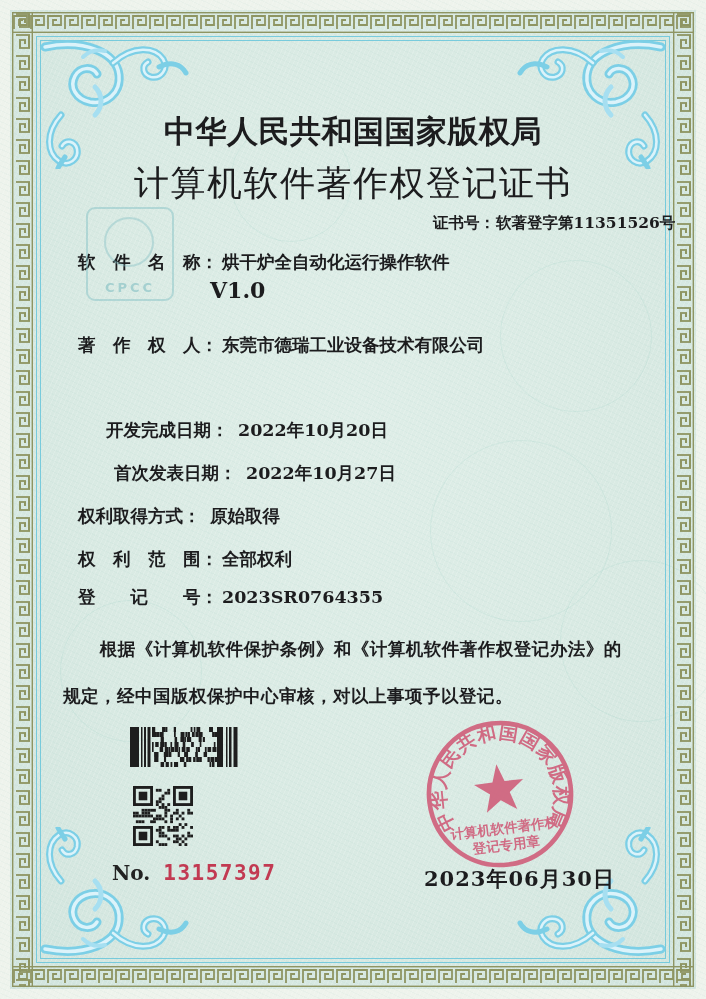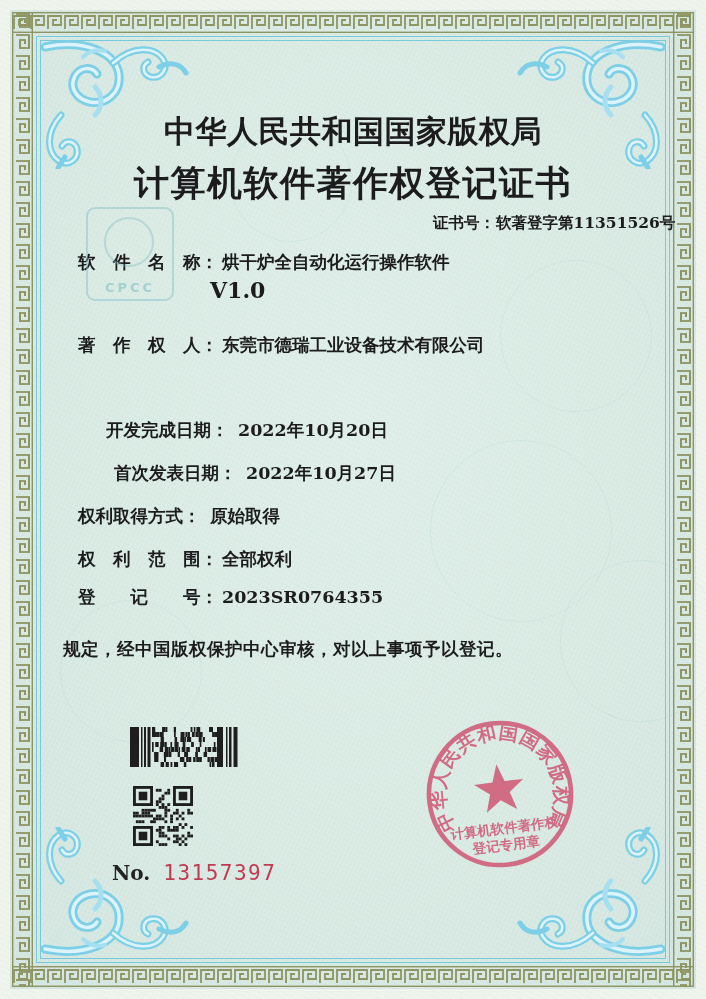--- a/index.html
+++ b/index.html
@@ -38,21 +38,21 @@
   .flour{position:absolute;width:152px;height:132px;z-index:3;}
   .flour.tl{left:37px;top:37px;}
   .flour.tr{right:37px;top:37px;transform:scaleX(-1);}
   .flour.bl{left:37px;bottom:40px;transform:scaleY(-1);}
   .flour.br{right:37px;bottom:40px;transform:scale(-1,-1);}
   .content{position:absolute;inset:0;z-index:4;}
 
   .authority{position:absolute;left:0;right:0;top:111px;text-align:center;
     font-size:31px;font-weight:bold;letter-spacing:.5px;}
   .cert-title{position:absolute;left:0;right:0;top:160px;text-align:center;
-    font-size:35px;font-weight:bold;letter-spacing:1.5px;}
+    font-size:35px;font-weight:normal;letter-spacing:1.5px;}
   .certno{position:absolute;left:433px;top:213px;font-size:15.5px;font-weight:bold;}
   .certno .v{margin-left:1px;}
 
   .row{position:absolute;left:78px;font-size:17.5px;font-weight:bold;white-space:nowrap;}
   .row .lab{display:inline-block;min-width:128px;}
   .row .val{margin-left:4px;}
   .v2{position:absolute;left:210px;font-size:22px;font-weight:bold;}
 
   .statement{position:absolute;left:63px;top:626px;width:588px;font-size:17.5px;
     font-weight:bold;line-height:46.5px;letter-spacing:.5px;text-align:justify;}
@@ -65,21 +65,21 @@
   .emboss .cpcc{position:absolute;left:0;right:0;bottom:4px;text-align:center;
     font-family:"DejaVu Sans","Liberation Sans",sans-serif;font-size:13px;font-weight:bold;
     letter-spacing:3px;color:rgba(120,186,192,.55);}
 
   .barcode{position:absolute;left:130px;top:727px;}
   .qrcode{position:absolute;left:133px;top:786px;}
 
   .serial{position:absolute;left:112px;top:861px;white-space:nowrap;}
   .serial .no{font-size:20px;font-weight:bold;color:#222;}
   .serial .num{font-family:"DejaVu Sans Mono","Liberation Mono",monospace;
-    font-size:21px;font-weight:normal;color:var(--serial-red);letter-spacing:1.5px;margin-left:13px;margin-top:25px;}
+    font-size:21px;font-weight:bold;color:var(--serial-red);letter-spacing:1.5px;margin-left:13px;margin-top:25px;}
 
   .seal{position:absolute;left:412px;top:706px;width:176px;height:176px;
     transform:rotate(-7deg);opacity:.92;z-index:5;mix-blend-mode:multiply;}
   .issue-date{position:absolute;left:424px;top:865px;font-size:21px;font-weight:bold;
     letter-spacing:1px;z-index:6;}
 </style>
 </head>
 <body>
 
 <div class="page">
@@ -189,20 +189,21 @@
       <span class="lab">权　利　范　围：</span><span class="val">全部权利</span>
     </div>
     <div class="row" style="top:504px;">
       <span class="lab">权利取得方式：</span><span class="val">原始取得</span>
     </div>
     <div class="row" style="top:585px;">
       <span class="lab">登　　记　　号：</span><span class="val">2023SR0764355</span>
     </div>
 
     <div class="statement">
+      <div class="l1">根据《计算机软件保护条例》和《计算机软件著作权登记办法》的</div>
       <div class="l2">规定，经中国版权保护中心审核，对以上事项予以登记。</div>
     </div>
 
     <svg class="barcode" id="barcode-svg" width="110" height="40">
         <rect x="0" y="0" width="9" height="40" fill="#1e1e1e"></rect>
         <rect x="11" y="0" width="1.5" height="40" fill="#1e1e1e"></rect>
         <rect x="14" y="0" width="2" height="40" fill="#1e1e1e"></rect>
         <rect x="17.5" y="0" width="3" height="40" fill="#1e1e1e"></rect>
         <rect x="22" y="0" width="3.2469227691181004" height="5" fill="#1e1e1e"></rect>
         <rect x="32.051815905142576" y="0" width="3.063348412513733" height="5" fill="#1e1e1e"></rect>
@@ -414,14 +415,15 @@
       </defs>
       <circle cx="88" cy="88" r="71" fill="none" stroke="#d0607c" stroke-width="4.6"></circle>
       <polygon points="88,58 94.1,75.6 112.7,76 97.9,87.2 103.3,105 88,94.4 72.7,105 78.1,87.2 63.3,76 81.9,75.6" fill="#d0607c"></polygon>
       <text font-size="19" font-weight="bold" fill="#cf5f7b" font-family="'DejaVu Serif','Liberation Serif',serif" letter-spacing="1">
         <textPath href="#seal-arc" startOffset="2" id="seal-ring-text">中华人民共和国国家版权局</textPath>
       </text>
       <text x="88" y="127" text-anchor="middle" font-size="13.5" font-weight="bold" fill="#cf5f7b" font-family="'DejaVu Serif','Liberation Serif',serif" id="seal-line1">计算机软件著作权</text>
       <text x="88" y="144" text-anchor="middle" font-size="13.5" font-weight="bold" fill="#cf5f7b" font-family="'DejaVu Serif','Liberation Serif',serif" id="seal-line2">登记专用章</text>
     </svg>
 
+    <div class="issue-date">2023年06月30日</div>
   </div>
 </div>
 
 </body></html>

